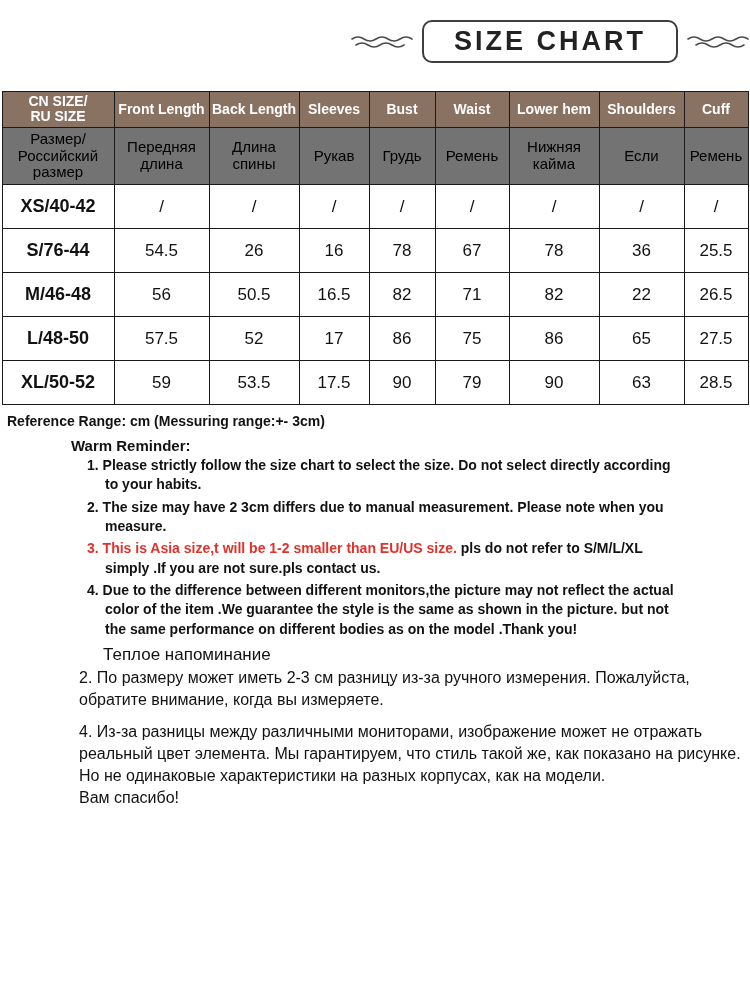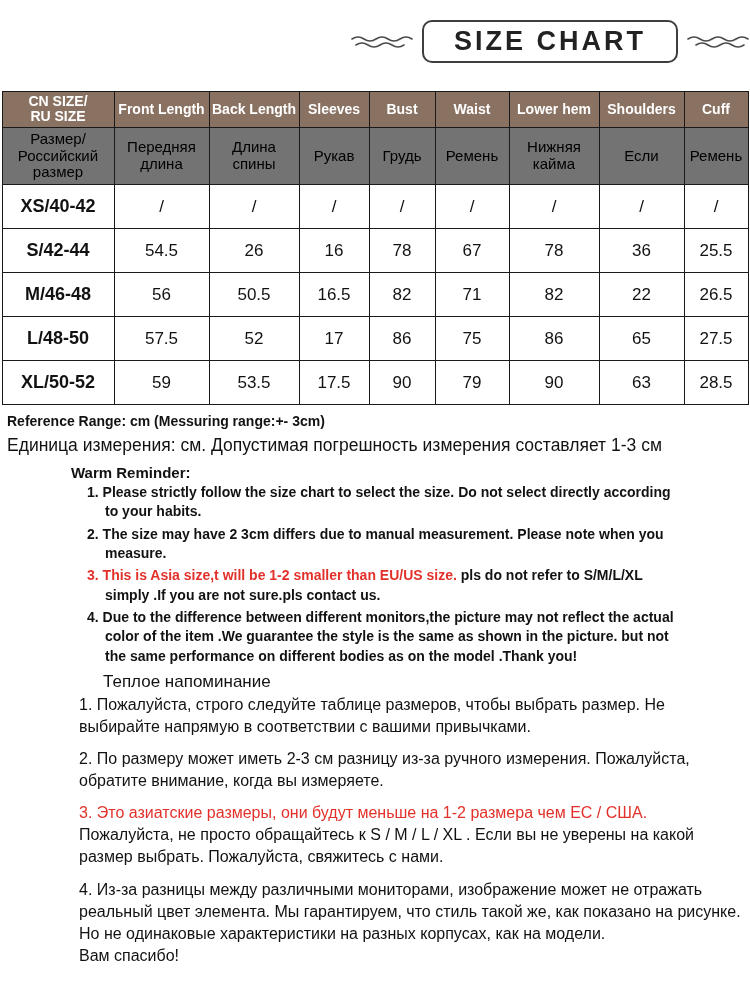--- a/index.html
+++ b/index.html
@@ -118,21 +118,21 @@
           <td class="value-cell">/</td>
           <td class="value-cell">/</td>
           <td class="value-cell">/</td>
           <td class="value-cell">/</td>
           <td class="value-cell">/</td>
           <td class="value-cell">/</td>
           <td class="value-cell">/</td>
           <td class="value-cell">/</td>
         </tr>
         <tr class="data-row">
-          <td class="size-cell">S/42-44</td>
+          <td class="size-cell">S/76-44</td>
           <td class="value-cell">54.5</td>
           <td class="value-cell">26</td>
           <td class="value-cell">16</td>
           <td class="value-cell">78</td>
           <td class="value-cell">67</td>
           <td class="value-cell">78</td>
           <td class="value-cell">36</td>
           <td class="value-cell">25.5</td>
         </tr>
         <tr class="data-row">
@@ -166,32 +166,29 @@
           <td class="value-cell">79</td>
           <td class="value-cell">90</td>
           <td class="value-cell">63</td>
           <td class="value-cell">28.5</td>
         </tr>
       </tbody>
   </table>
 
   <section class="notes">
     <p class="ref-en">Reference Range: cm (Messuring range:+- 3cm)</p>
-    <p class="ref-ru">Единица измерения: см. Допустимая погрешность измерения составляет 1-3 см</p>
 
     <p class="warm-heading">Warm Reminder:</p>
     <div class="en-list">
         <p class="en-item"><span class="num">1. </span><span>Please strictly follow the size chart to select the size. Do not select directly according to your habits.</span></p>
         <p class="en-item"><span class="num">2. </span><span>The size may have 2 3cm differs due to manual measurement. Please note when you measure.</span></p>
         <p class="en-item"><span class="num red">3. </span><span class="red">This is Asia size,t will be 1-2 smaller than EU/US size.</span><span> pls do not refer to S/M/L/XL simply .If you are not sure.pls contact us.</span></p>
         <p class="en-item"><span class="num">4. </span><span>Due to the difference between different monitors,the picture may not reflect the actual color of the item .We guarantee the style is the same as shown in the picture. but not the same performance on different bodies as on the model .Thank you!</span></p>
       </div>
 
     <p class="ru-heading">Теплое напоминание</p>
     <div class="ru-list">
-        <p class="ru-item"><span class="num">1. </span><span>Пожалуйста, строго следуйте таблице размеров, чтобы выбрать размер. Не выбирайте напрямую в соответствии с вашими привычками.</span></p>
         <p class="ru-item"><span class="num">2. </span><span>По размеру может иметь 2-3 см разницу из-за ручного измерения. Пожалуйста, обратите внимание, когда вы измеряете.</span></p>
-        <p class="ru-item"><span class="num red">3. </span><span class="red">Это азиатские размеры, они будут меньше на 1-2 размера чем ЕС / США.</span><br><span>Пожалуйста, не просто обращайтесь к S / M / L / XL . Если вы не уверены на какой размер выбрать. Пожалуйста, свяжитесь с нами.</span></p>
         <p class="ru-item"><span class="num">4. </span><span>Из-за разницы между различными мониторами, изображение может не отражать реальный цвет элемента. Мы гарантируем, что стиль такой же, как показано на рисунке. Но не одинаковые характеристики на разных корпусах, как на модели.</span><br><span>Вам спасибо!</span></p>
       </div>
   </section>
 
 </div>
 
 </body></html>

